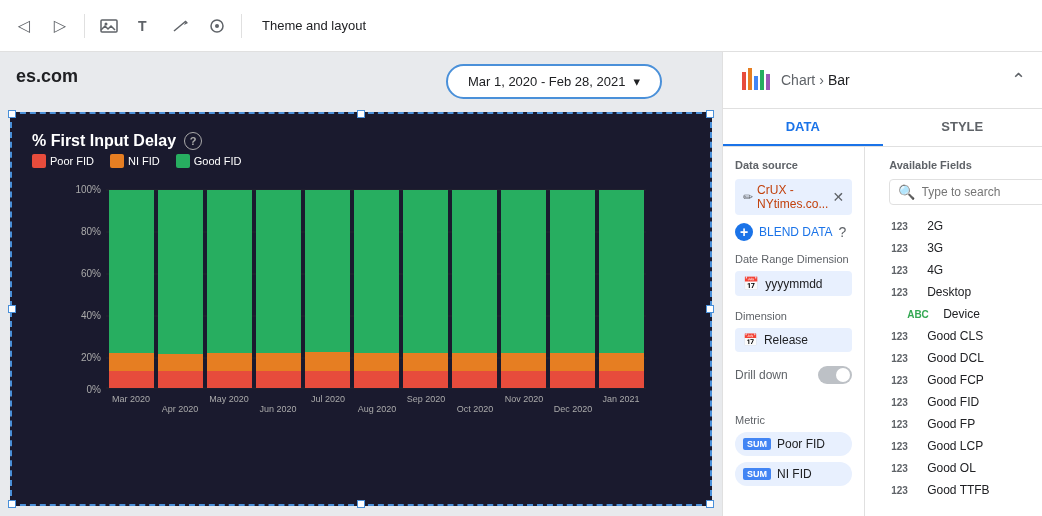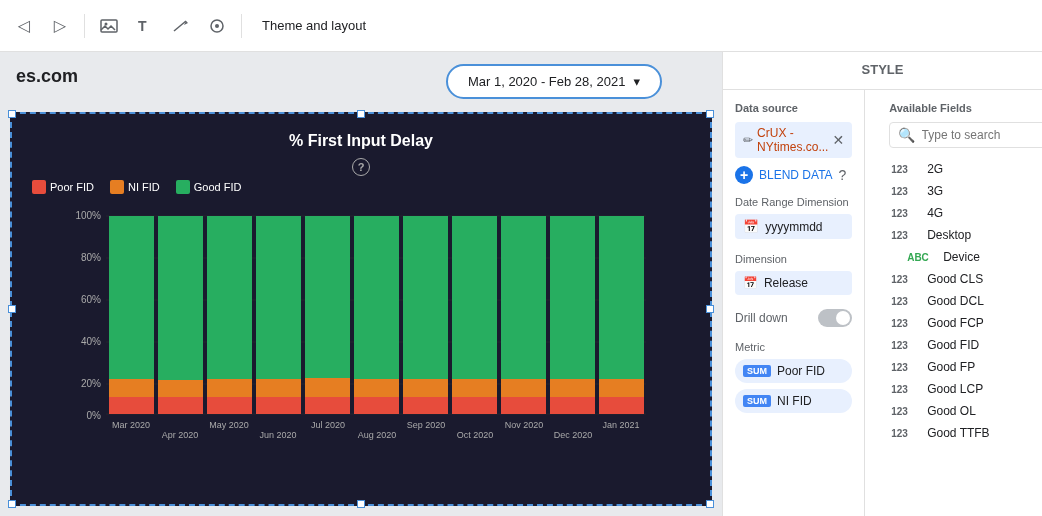--- a/index.html
+++ b/index.html
@@ -90,21 +90,20 @@
       padding: 10px;
     }
     .chart-title-row {
       display: flex;
       align-items: center;
       gap: 8px;
       color: #fff;
       font-size: 16px;
       font-weight: bold;
       padding: 8px 10px 4px;
-      flex-direction: column;
     }
     .chart-legend {
       display: flex;
       gap: 16px;
       padding: 0 10px 6px;
       font-size: 11px;
     }
     .legend-item {
       display: flex; align-items: center; gap: 4px;
       color: #fff;
@@ -253,21 +252,21 @@
       color: #202124;
       margin-bottom: 14px;
     }
 
     .drill-down-row {
       display: flex;
       align-items: center;
       justify-content: space-between;
       font-size: 12px;
       color: #5f6368;
-      margin-bottom: 14px;
+      margin-bottom: 30px;
     }
     .toggle {
       width: 34px; height: 18px;
       background: #bdc1c6; border-radius: 9px;
       position: relative; cursor: pointer;
     }
     .toggle-knob {
       width: 14px; height: 14px; background: #fff;
       border-radius: 50%; position: absolute;
       top: 2px; right: 2px;
@@ -491,22 +490,41 @@
           <text x="306" y="234" fill="#aaa" font-size="9" text-anchor="middle">Aug 2020</text>
           <text x="404" y="234" fill="#aaa" font-size="9" text-anchor="middle">Oct 2020</text>
           <text x="502" y="234" fill="#aaa" font-size="9" text-anchor="middle">Dec 2020</text>
         </svg>
       </div>
     </div>
   </div>
 
   <div class="right-panel">
 
+    <div class="panel-header">
+      <div class="panel-header-left">
+
+        <svg width="32" height="32" viewBox="0 0 32 32">
+          <rect x="3" y="8" width="4" height="18" fill="#e74c3c"></rect>
+          <rect x="9" y="4" width="4" height="22" fill="#e67e22"></rect>
+          <rect x="15" y="12" width="4" height="14" fill="#4285f4"></rect>
+          <rect x="21" y="6" width="4" height="20" fill="#27ae60"></rect>
+          <rect x="27" y="10" width="4" height="16" fill="#9b59b6"></rect>
+        </svg>
+        <div class="panel-breadcrumb">
+          <span>Chart</span>
+          <span> › </span>
+          <span class="active">Bar</span>
+        </div>
+      </div>
+      <button style="background:none;border:none;font-size:18px;color:#5f6368;cursor:pointer;">⌃</button>
+    </div>
 
     <div class="panel-tabs">
+      <div class="panel-tab active">DATA</div>
       <div class="panel-tab">STYLE</div>
     </div>
 
     <div class="panel-body">
 
       <div class="panel-left-col">
 
         <div class="section-label">Data source</div>
         <div class="datasource-row">
           <span class="pencil-icon">✏</span>

